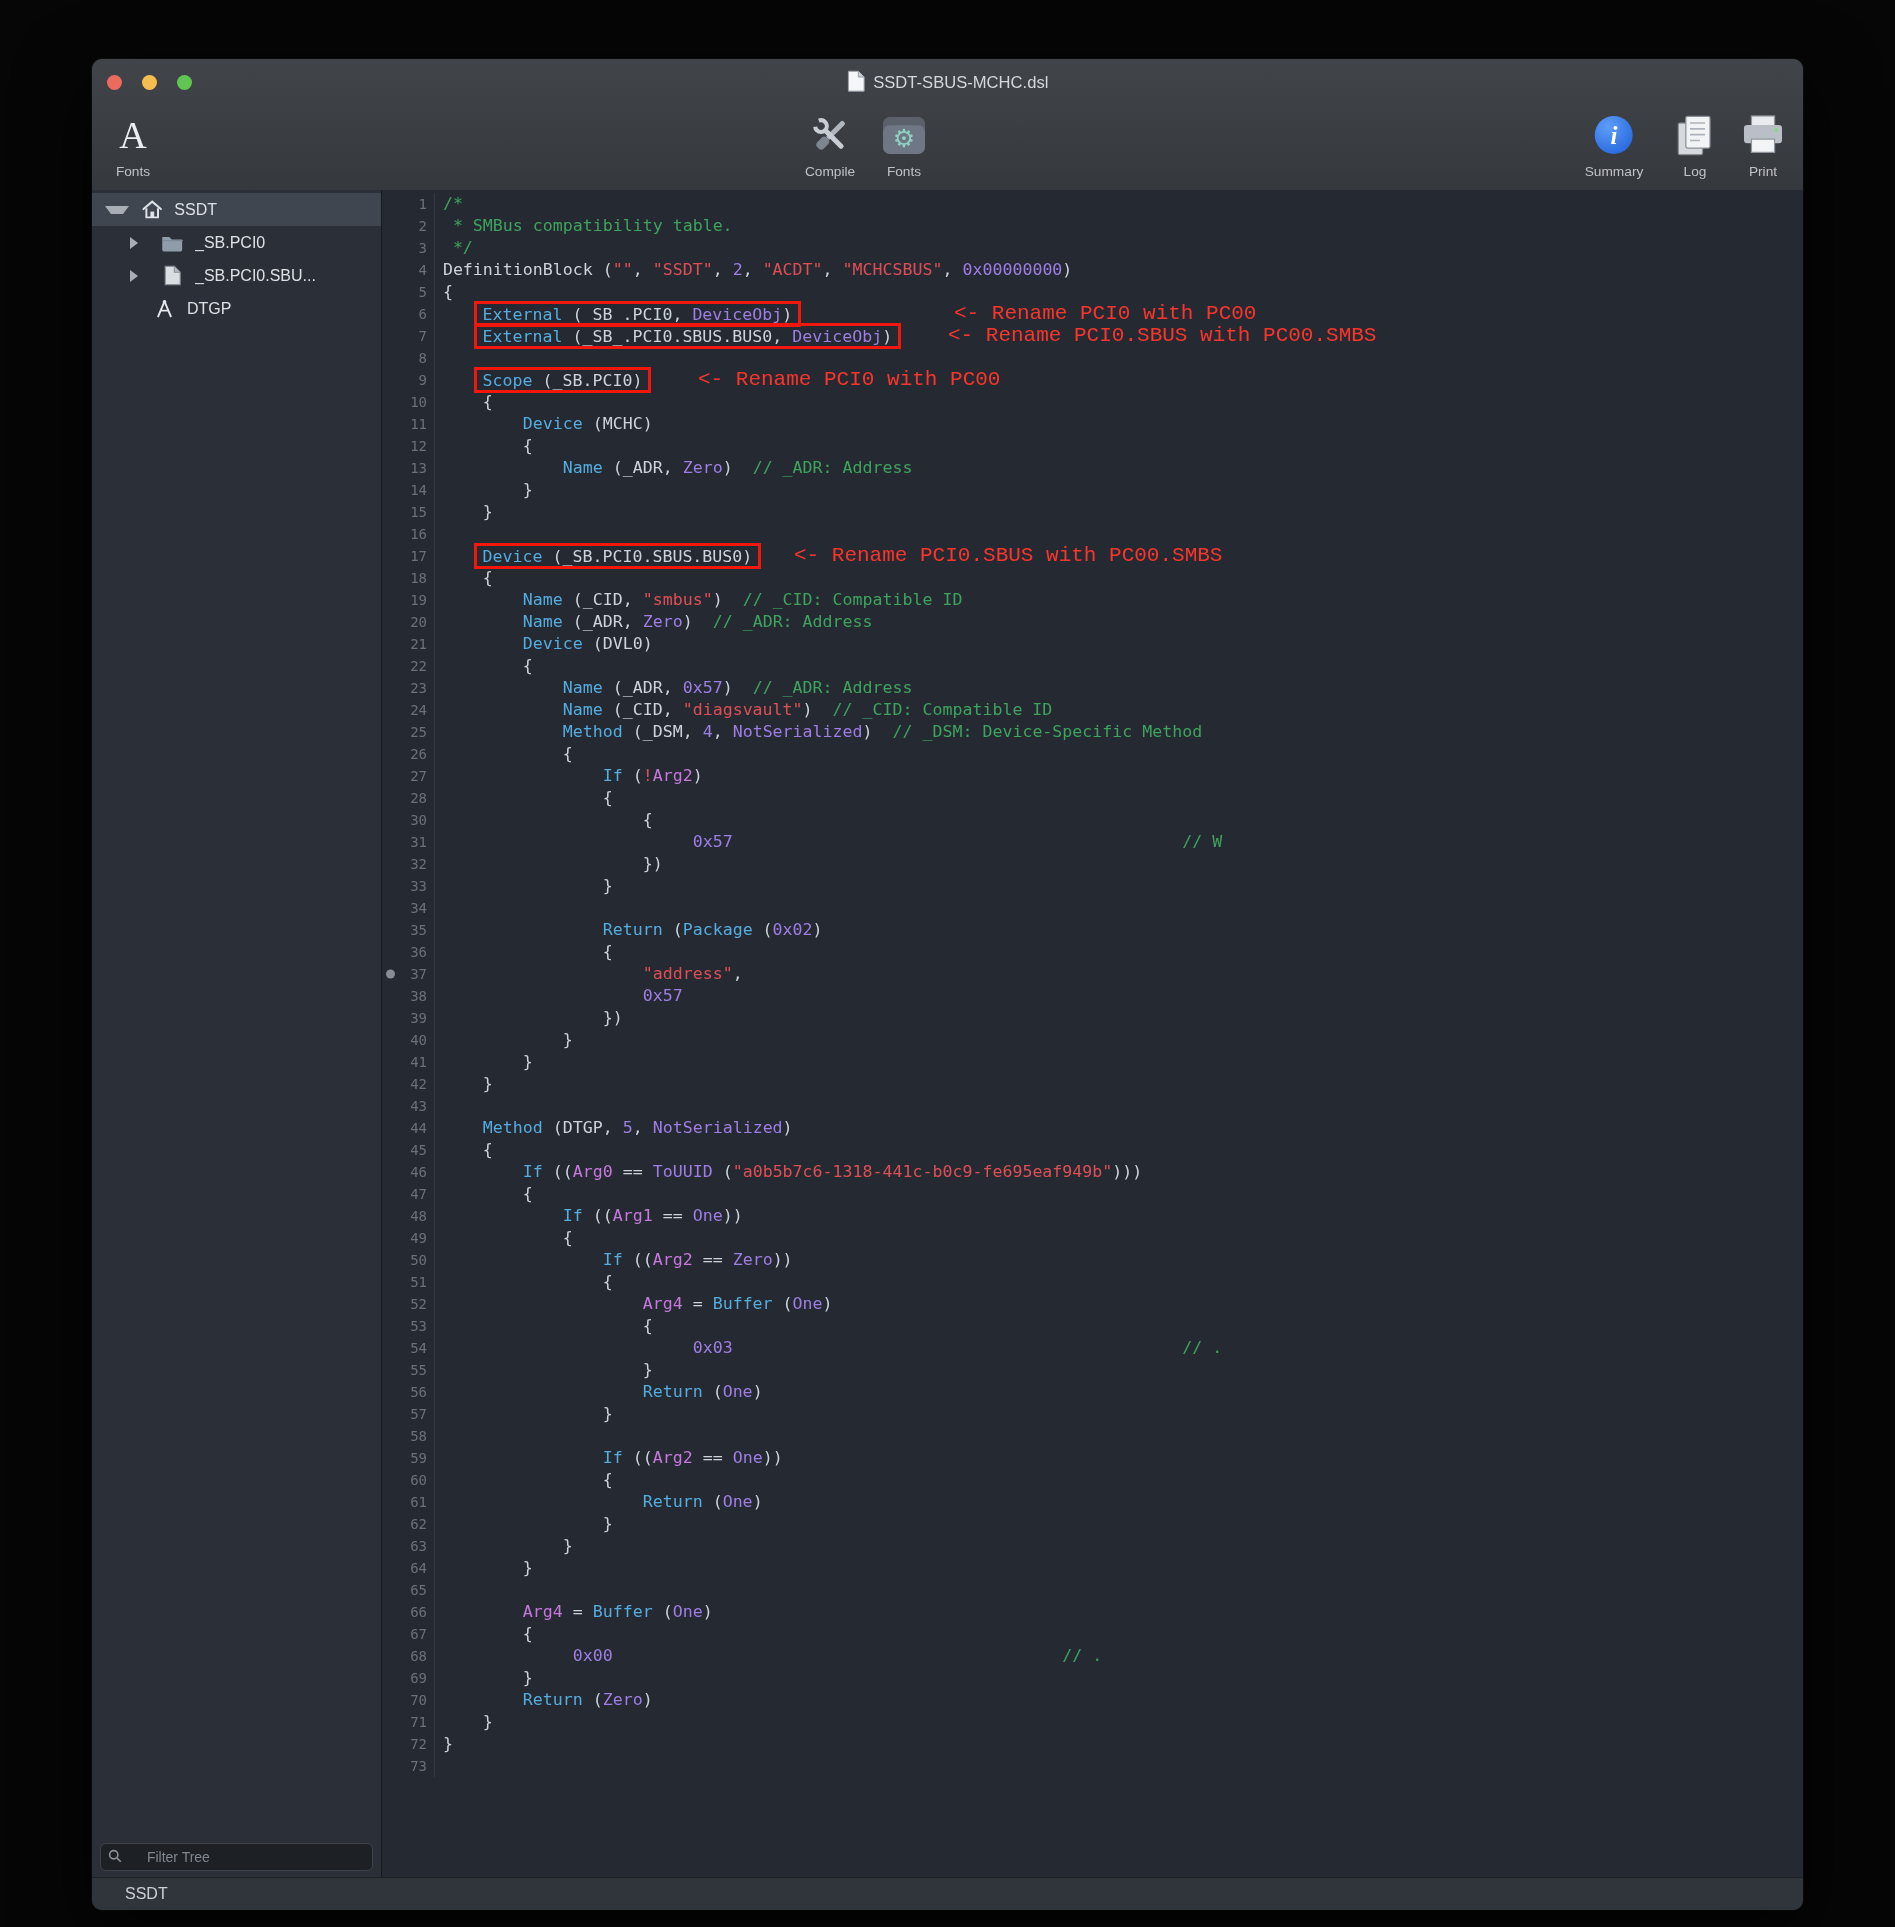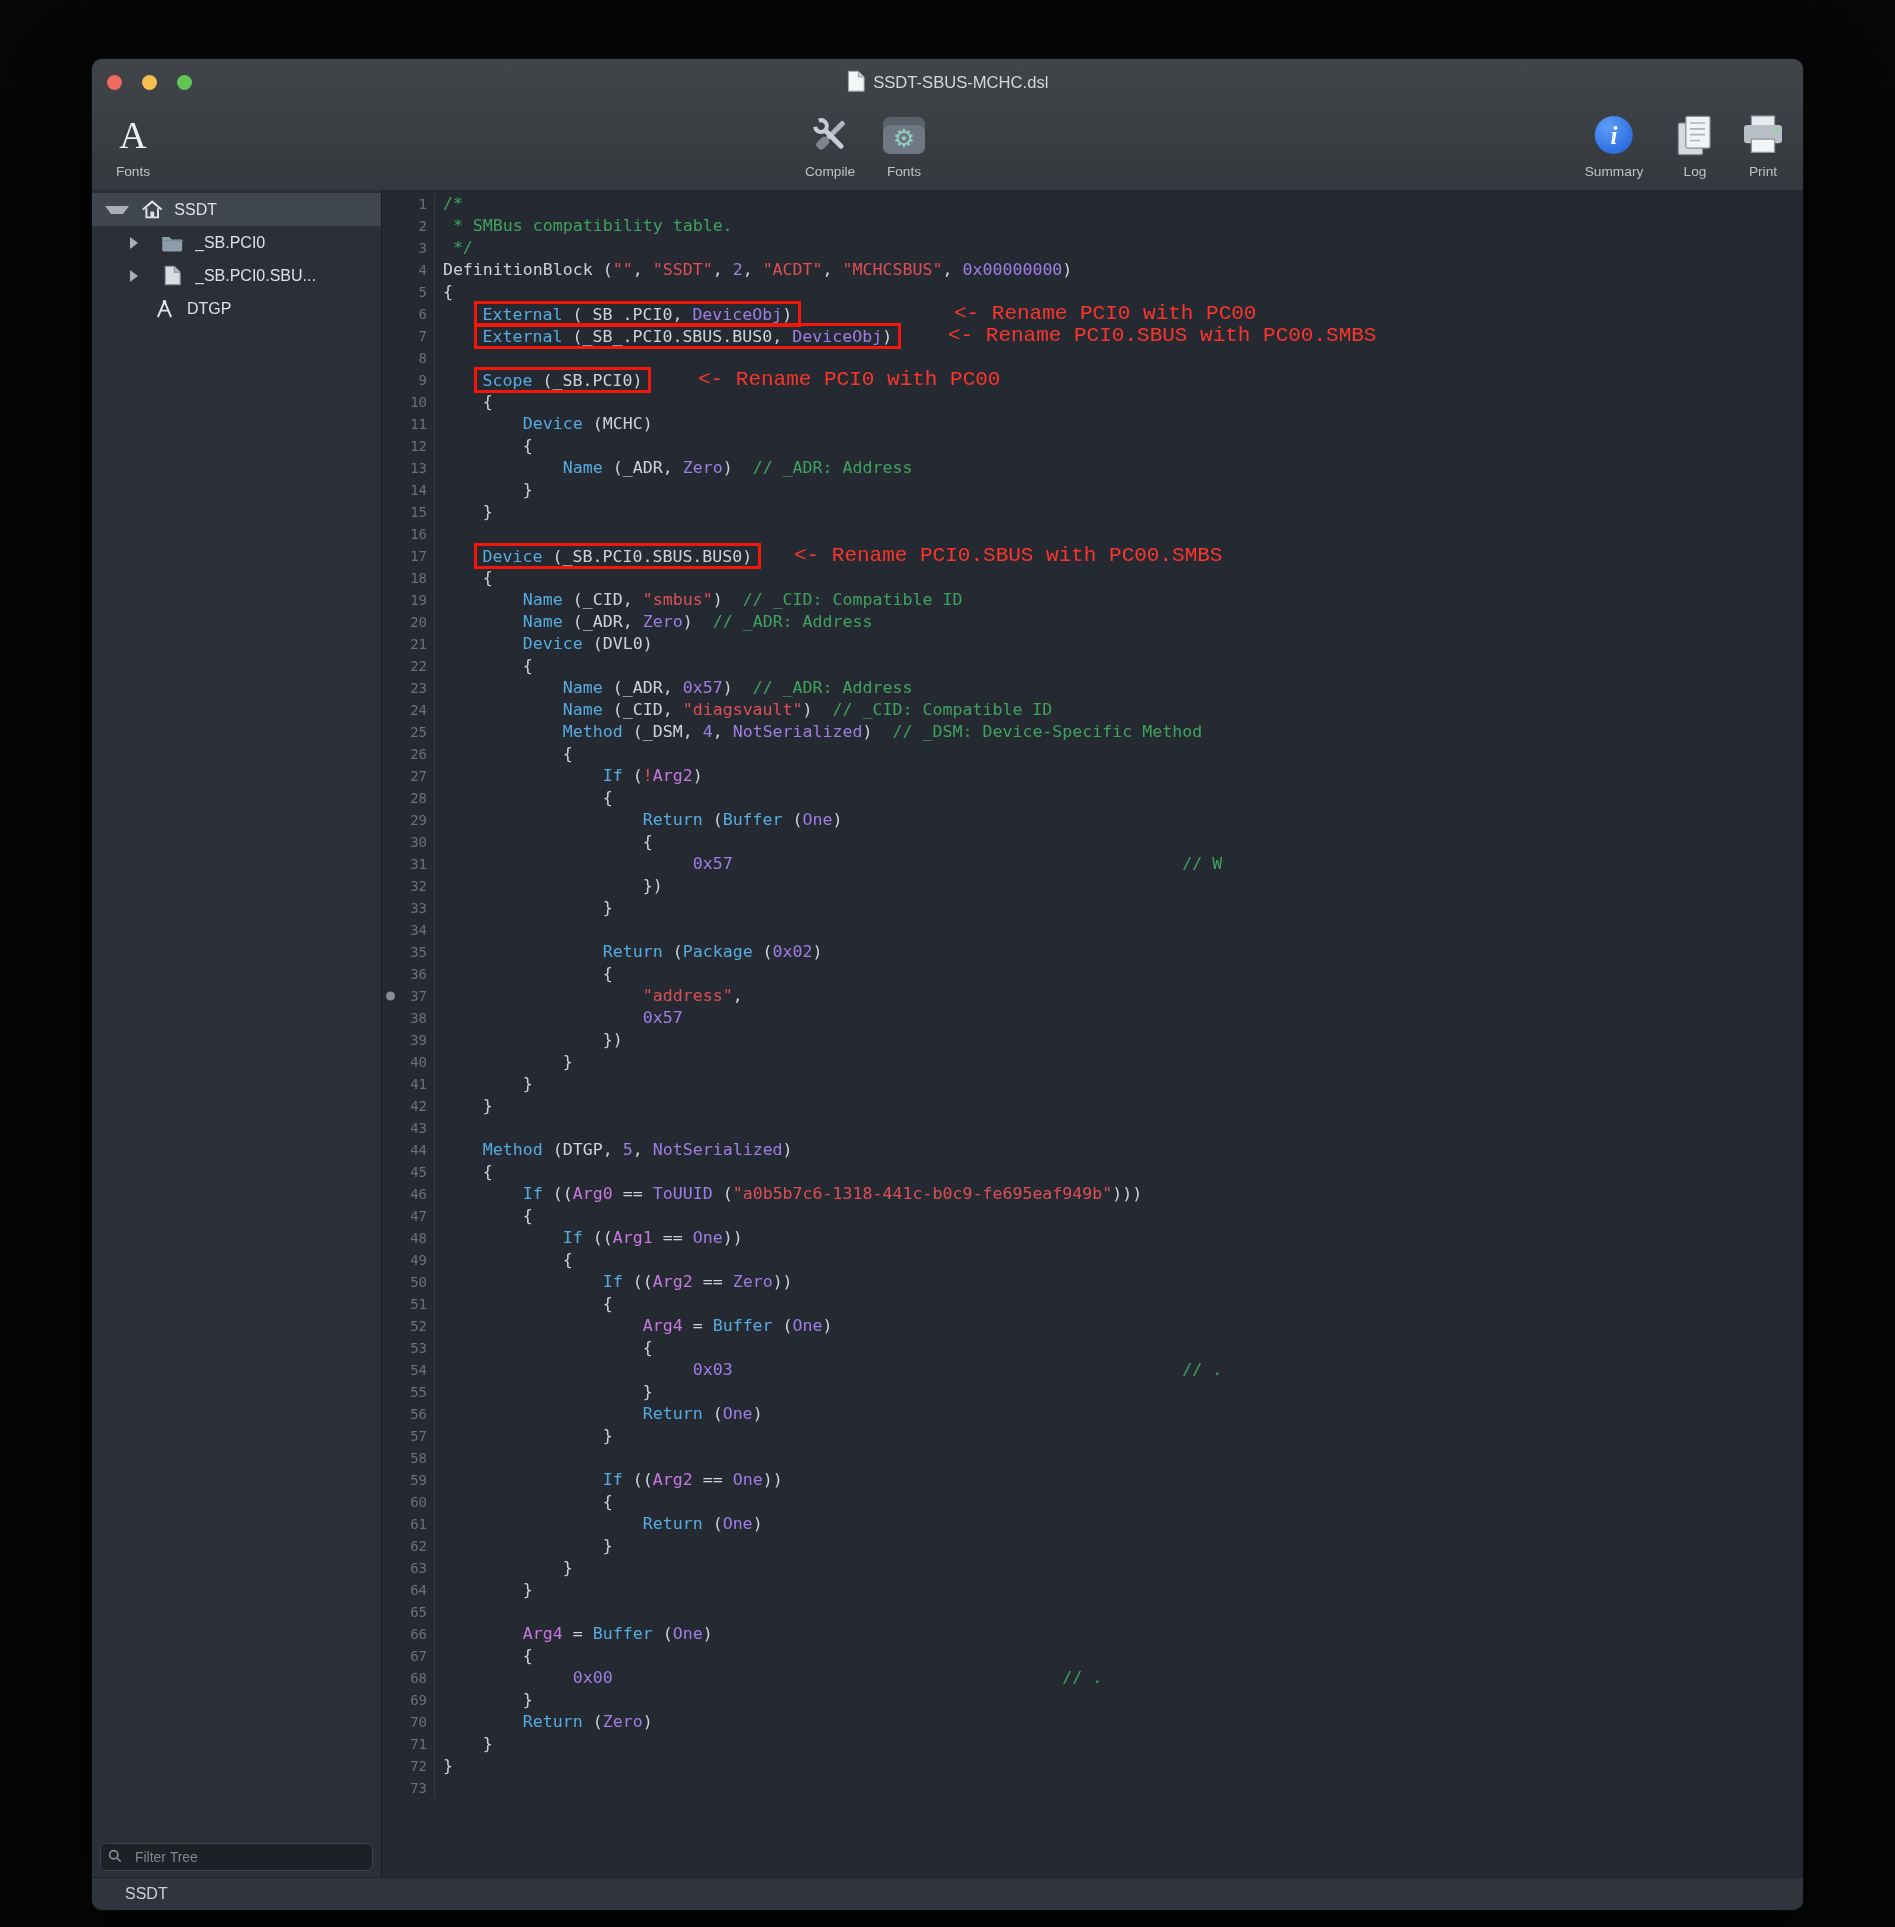--- a/index.html
+++ b/index.html
@@ -49,21 +49,21 @@
   .tree-row.depth0{padding-left:13.3px;}
   .tree-row.depth1{padding-left:38px;}
   .disc{width:11.6px;display:inline-block;margin-right:11.6px;flex:0 0 11.6px;}
   .tri-down{width:0;height:0;border-left:6.6px solid transparent;border-right:6.6px solid transparent;
     border-top:8.3px solid #a9aeb5;}
   .tri-right{width:0;height:0;border-top:6.6px solid transparent;border-bottom:6.6px solid transparent;
     border-left:8.3px solid #a9aeb5;}
   .tree-icon{width:23px;display:flex;justify-content:center;margin-right:10.8px;flex:0 0 23px;}
   .tree-label{white-space:nowrap;overflow:hidden;}
   .filter{position:absolute;left:8.3px;right:8.3px;bottom:6.6px;height:26.6px;border-radius:5.8px;
-    background:#1d2126;border:0.8px solid #3d434b;display:flex;align-items:center;padding:0 6.6px;gap:11px;}
+    background:#1d2126;border:0.8px solid #3d434b;display:flex;align-items:center;padding:0 6.6px;gap:23px;}
   .filter input{flex:1;background:transparent;border:none;outline:none;color:#cfd3d8;
     font-size:14px;font-family:"Liberation Sans",sans-serif;}
   .filter input::placeholder{color:#7f868e;}
   
   .editor{flex:1;background:#252a32;position:relative;overflow:hidden;padding-top:3.3px;}
   .line{display:flex;height:22px;line-height:22px;position:relative;
     font-family:"DejaVu Sans Mono",monospace;font-size:16.6px;}
   .ln{flex:0 0 45px;text-align:right;padding-right:6.6px;color:#6a7179;font-size:14px;
     border-right:0.8px solid rgba(255,255,255,.08);}
   .code{white-space:pre;padding-left:8.3px;}
@@ -336,24 +336,20 @@
           </div>
           <div class="line">
             <span class="ln">27</span>
             <span class="code"><span class="c-pl">                </span><span class="c-kw">If</span><span class="c-pl"> (</span><span class="c-excl">!</span><span class="c-arg">Arg2</span><span class="c-pl">)</span></span>
           </div>
           <div class="line">
             <span class="ln">28</span>
             <span class="code"><span class="c-pl">                {</span></span>
           </div>
           <div class="line">
-            <span class="ln">29</span>
-            <span class="code"><span class="c-pl">                    </span><span class="c-kw">Return</span><span class="c-pl"> (</span><span class="c-kw">Buffer</span><span class="c-pl"> (</span><span class="c-pd">One</span><span class="c-pl">)</span></span>
-          </div>
-          <div class="line">
             <span class="ln">30</span>
             <span class="code"><span class="c-pl">                    {</span></span>
           </div>
           <div class="line">
             <span class="ln">31</span>
             <span class="code"><span class="c-pl">                         </span><span class="c-pd">0x57</span><span class="c-pl">                                             </span><span class="c-com">// W</span></span>
           </div>
           <div class="line">
             <span class="ln">32</span>
             <span class="code"><span class="c-pl">                    })</span></span>

